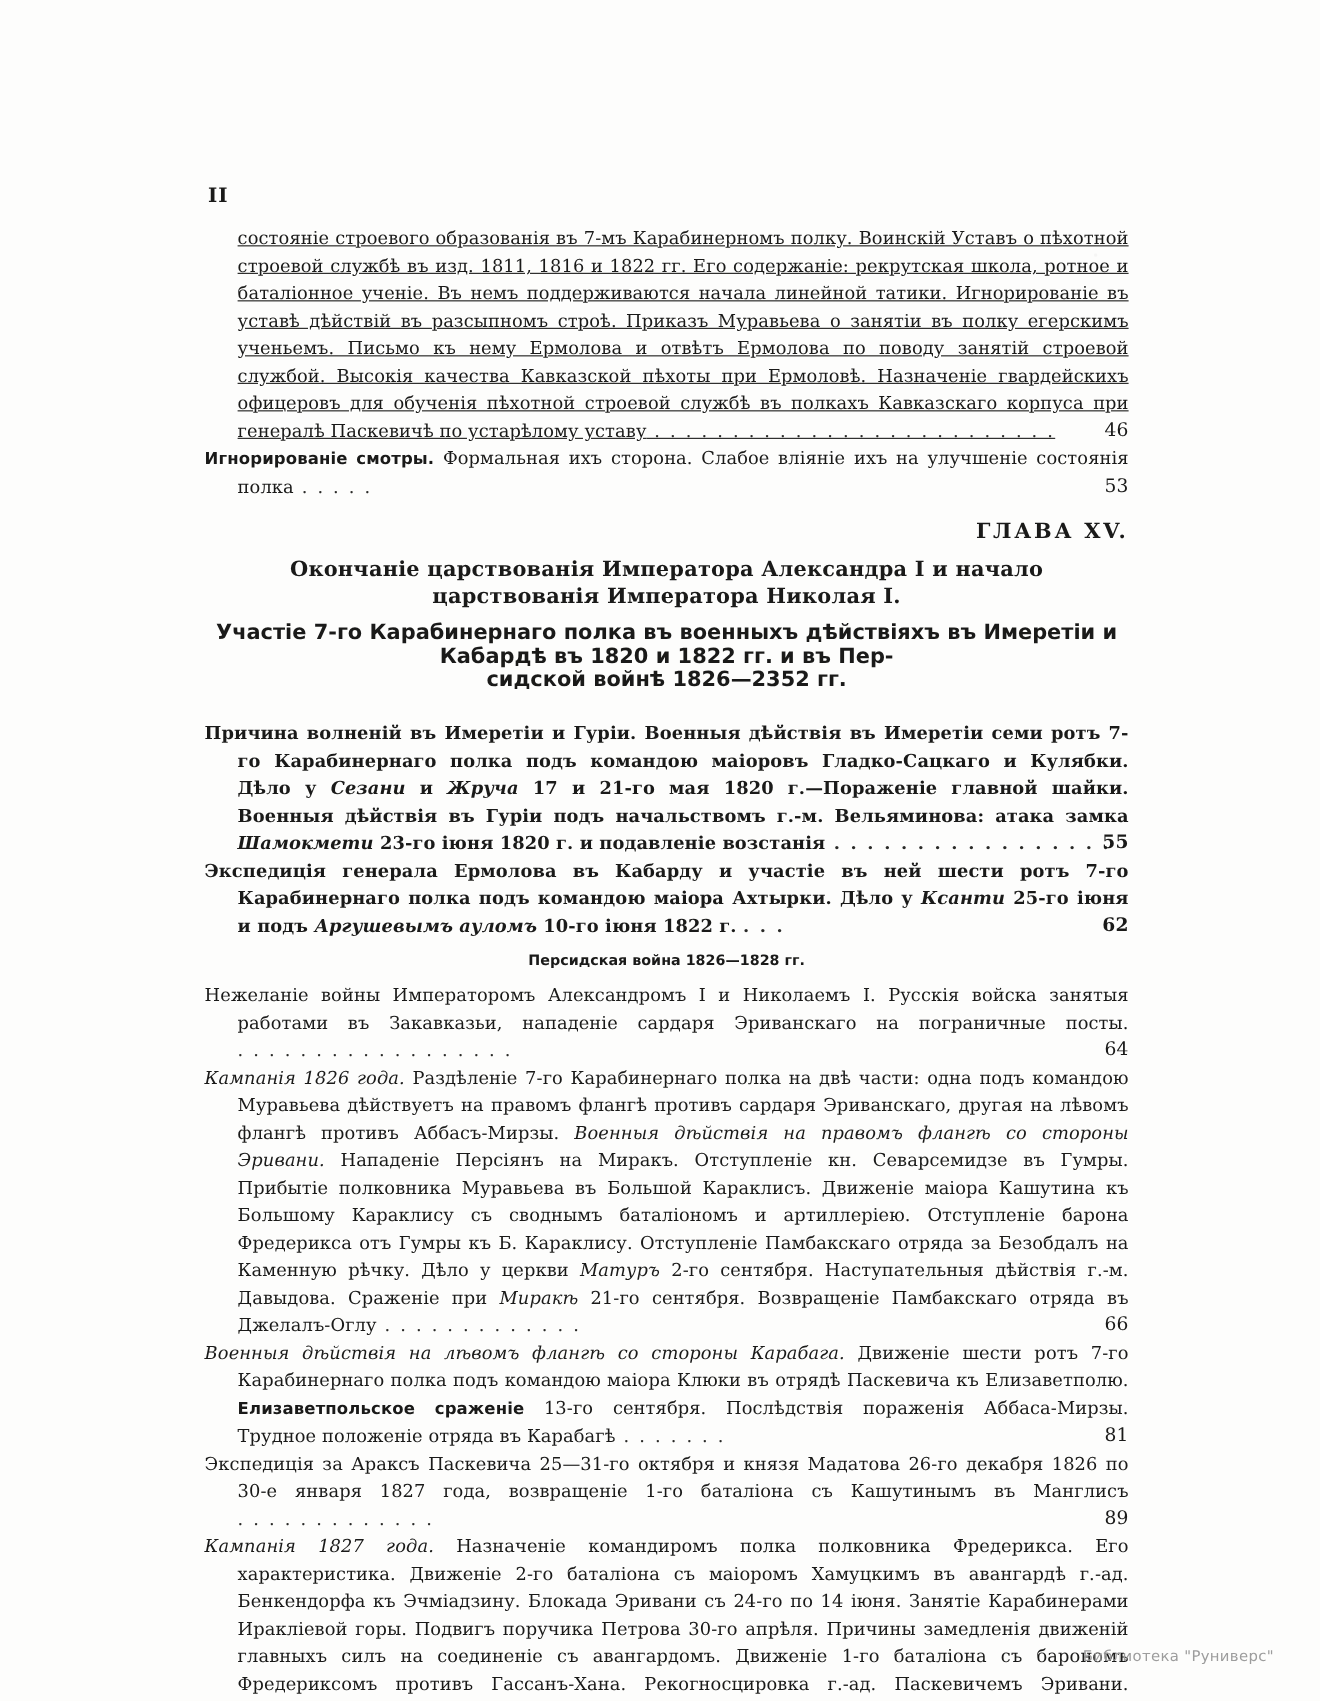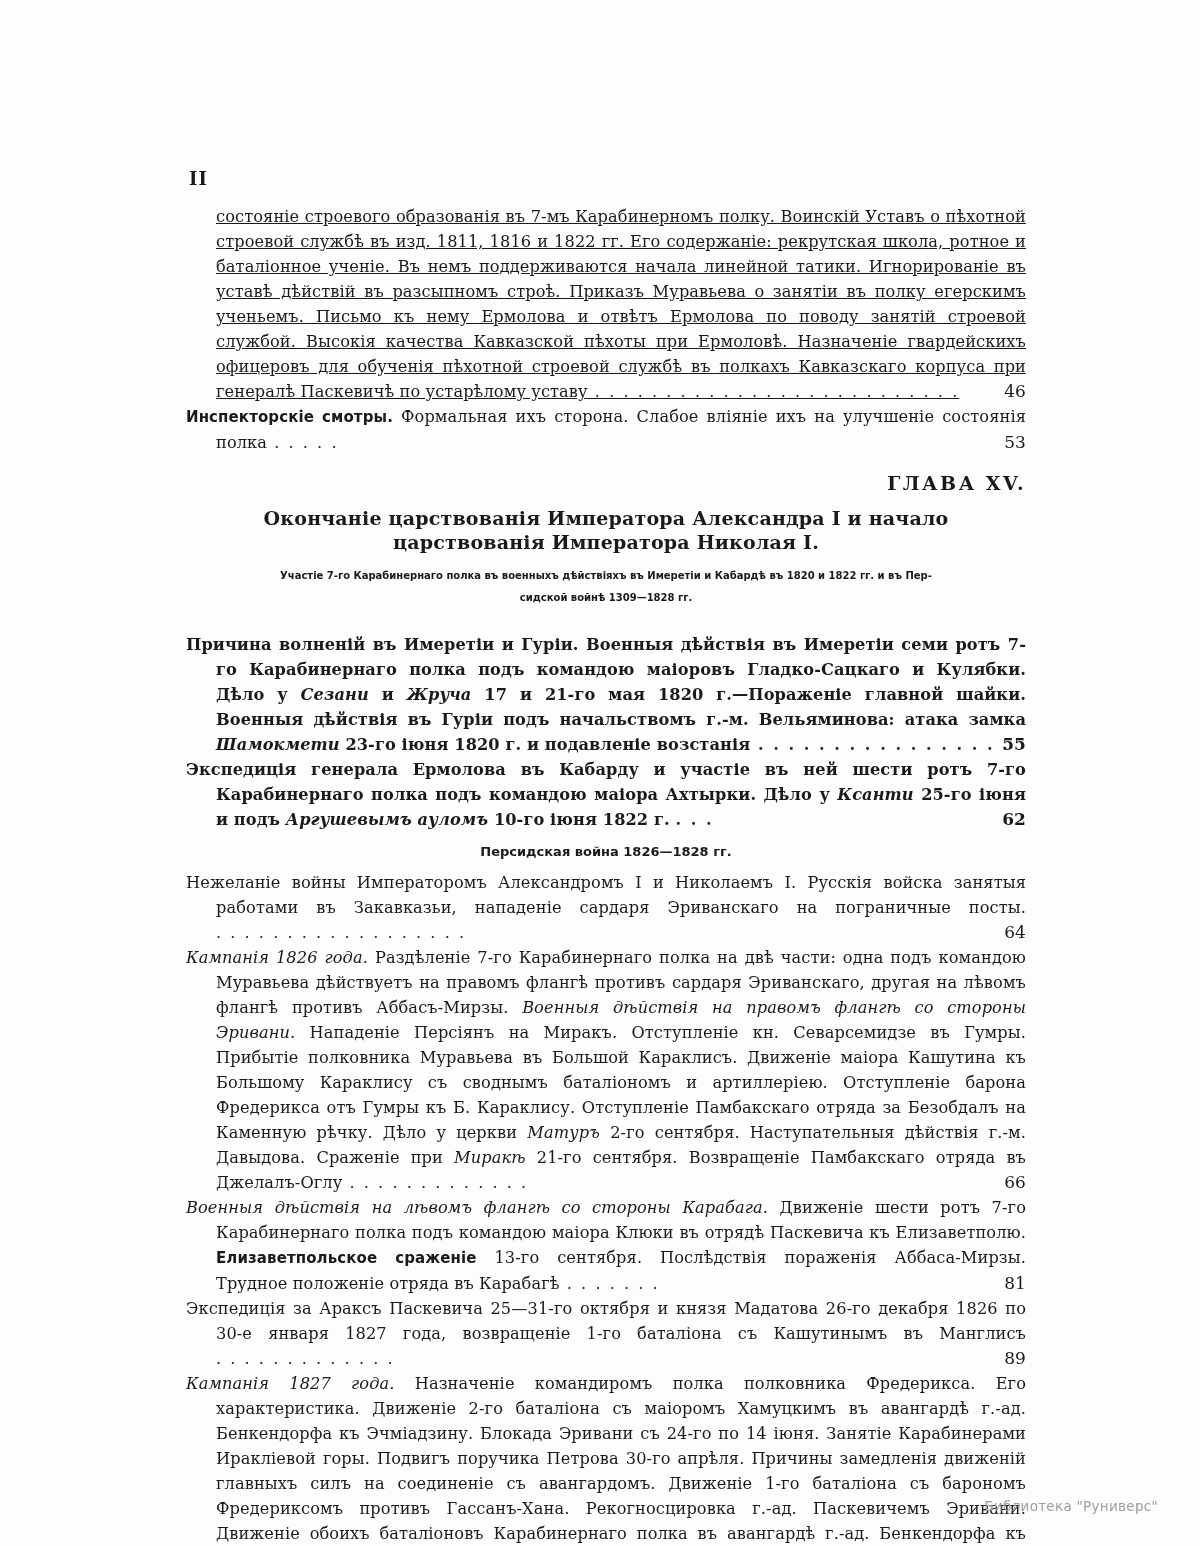--- a/index.html
+++ b/index.html
@@ -85,21 +85,21 @@
     font-size: 19px;
     font-weight: bold;
     letter-spacing: 0.2px;
     line-height: 24px;
   }
   .chapter-subtitle {
     margin-top: 11px;
     text-align: center;
     font-family: "DejaVu Sans", "Liberation Sans", sans-serif;
     font-weight: 700;
-    font-size: 10px;
+    font-size: 19px;
     line-height: 21.5px;
   }
   .section-heading {
     margin: 12px 0 11px 0;
     text-align: center;
     font-family: "DejaVu Sans", "Liberation Sans", sans-serif;
     font-weight: 700;
     font-size: 13px;
   }
   #toc-imeretia { margin-top: 24px; font-weight: bold; }
@@ -117,30 +117,30 @@
 <body>
 
 <div class="sheet">
 
   <div class="folio">II</div>
 
   <div class="content">
 
     <div class="toc-block" id="toc-pre">
         <div class="entry cont"><span class="run run-normal">состояніе строевого образованія въ 7-мъ Карабинерномъ полку. Воинскій Уставъ о пѣхотной строевой службѣ въ изд. 1811, 1816 и 1822 гг. Его содержаніе: рекрутская школа, ротное и баталіонное ученіе. Въ немъ поддерживаются начала линейной татики. Игнорированіе въ уставѣ дѣйствій въ разсыпномъ строѣ. Приказъ Муравьева о занятіи въ полку егерскимъ ученьемъ. Письмо къ нему Ермолова и отвѣтъ Ермолова по поводу занятій строевой службой. Высокія качества Кавказской пѣхоты при Ермоловѣ. Назначеніе гвардейскихъ офицеровъ для обученія пѣхотной строевой службѣ въ полкахъ Кавказскаго корпуса при генералѣ Паскевичѣ по устарѣлому уставу</span><span class="dots"> . . . . . . . . . . . . . . . . . . . . . . . . . .</span><span class="pagenum">46</span></div>
-        <div class="entry"><span class="run run-bold">Инспекторскіе смотры.</span><span class="run run-normal"> Формальная ихъ сторона. Слабое вліяніе ихъ на улучшеніе состоянія полка</span><span class="dots"> . . . . .</span><span class="pagenum">53</span></div>
+        <div class="entry"><span class="run run-bold">Игнорированіе смотры.</span><span class="run run-normal"> Формальная ихъ сторона. Слабое вліяніе ихъ на улучшеніе состоянія полка</span><span class="dots"> . . . . .</span><span class="pagenum">53</span></div>
       </div>
 
     <div class="chapter-label">ГЛАВА XV.</div>
 
     <div class="chapter-title">Окончаніе царствованія Императора Александра I и начало царствованія Императора Николая I.</div>
 
     <div class="chapter-subtitle">
       <div>Участіе 7-го Карабинернаго полка въ военныхъ дѣйствіяхъ въ Имеретіи и Кабардѣ въ 1820 и 1822 гг. и въ Пер-</div>
-      <div>сидской войнѣ 1309—1828 гг.</div>
+      <div>сидской войнѣ 1826—2352 гг.</div>
     </div>
 
     <div class="toc-block" id="toc-imeretia">
         <div class="entry"><span class="run run-normal">Причина волненій въ Имеретіи и Гуріи. Военныя дѣйствія въ Имеретіи семи ротъ 7-го Карабинернаго полка подъ командою маіоровъ Гладко-Сацкаго и Кулябки. Дѣло у </span><span class="run run-italic">Сезани</span><span class="run run-normal"> и </span><span class="run run-italic">Жруча</span><span class="run run-normal"> 17 и 21-го мая 1820 г.—Пораженіе главной шайки. Военныя дѣйствія въ Гуріи подъ начальствомъ г.-м. Вельяминова: атака замка </span><span class="run run-italic">Шамокмети</span><span class="run run-normal"> 23-го іюня 1820 г. и подавленіе возстанія</span><span class="dots"> . . . . . . . . . . . . . . . . .</span><span class="pagenum">55</span></div>
         <div class="entry"><span class="run run-normal">Экспедиція генерала Ермолова въ Кабарду и участіе въ ней шести ротъ 7-го Карабинернаго полка подъ командою маіора Ахтырки. Дѣло у </span><span class="run run-italic">Ксанти</span><span class="run run-normal"> 25-го іюня и подъ </span><span class="run run-italic">Аргушевымъ ауломъ</span><span class="run run-normal"> 10-го іюня 1822 г.</span><span class="run run-normal"> </span><span class="dots"> . . .</span><span class="pagenum">62</span></div>
       </div>
 
     <div class="section-heading">Персидская война 1826—1828 гг.</div>
 
     <div class="toc-block" id="toc-persian">

